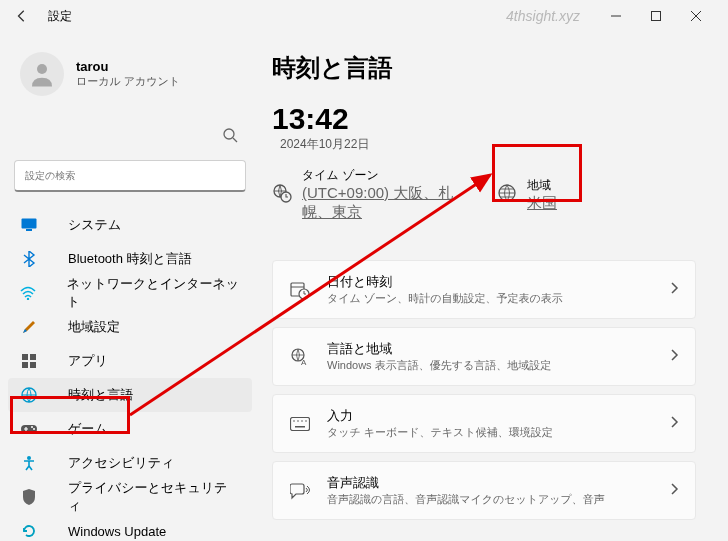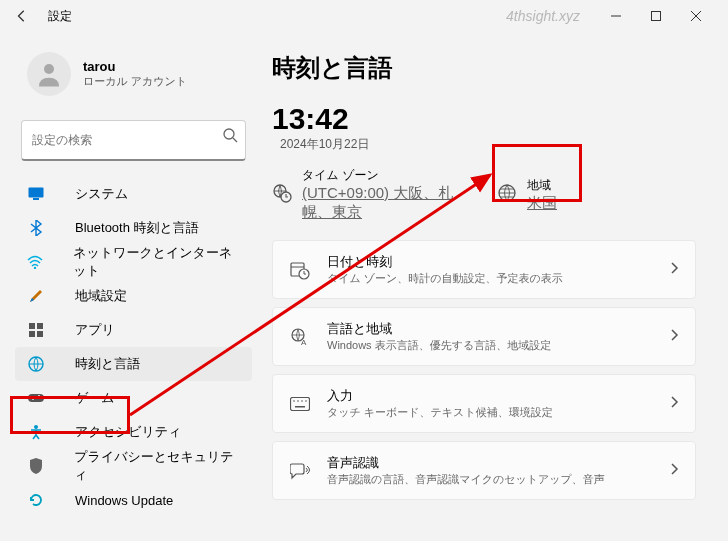--- a/index.html
+++ b/index.html
@@ -4,36 +4,36 @@
 <style>
 * { margin: 0; padding: 0; box-sizing: border-box; font-family: "Segoe UI", "Yu Gothic UI", sans-serif; }
 body { background: #f3f3f3; width: 728px; height: 541px; overflow: hidden; position: relative; }
 .titlebar { height: 32px; display: flex; align-items: center; padding: 0 12px; }
 .titlebar .back { width: 20px; height: 20px; display: flex; align-items: center; justify-content: center; cursor: pointer; }
 .titlebar .title { margin-left: 16px; font-size: 12px; }
 .titlebar .spacer { flex: 1; }
 .titlebar .watermark { color: #b8b8b8; font-size: 14px; font-style: italic; margin-right: 16px; }
 .titlebar .win-btn { width: 40px; height: 32px; display: flex; align-items: center; justify-content: center; cursor: pointer; }
 .layout { display: flex; height: calc(100% - 32px); }
-.sidebar { width: 260px; padding: 12px 8px 0 15px; overflow-y: auto; }
+.sidebar { width: 260px; padding: 12px 8px 0 8px; overflow-y: auto; }
 .user { display: flex; align-items: center; padding: 8px 12px; margin-bottom: 16px; }
 .avatar { width: 44px; height: 44px; border-radius: 50%; background: #e6e6e6; display: flex; align-items: center; justify-content: center; margin-right: 12px; }
 .user-name { font-size: 13px; font-weight: 600; }
 .user-sub { font-size: 11px; color: #555; }
 .search { position: relative; margin: 0 6px 16px 6px; }
-.search input { width: 100%; height: 41px; border: 1px solid #d0d0d0; border-bottom: 2px solid #888; background: #fff; border-radius: 4px; padding: 0 32px 0 10px; font-size: 12px; outline: none; }
+.search input { width: 100%; height: 32px; border: 1px solid #d0d0d0; border-bottom: 2px solid #888; background: #fff; border-radius: 4px; padding: 0 32px 0 10px; font-size: 10px; outline: none; margin-top: 40px; }
 .search .sicon { position: absolute; right: 8px; top: 7px; }
 .nav-item { display: flex; align-items: center; height: 34px; padding: 0 12px; border-radius: 4px; cursor: pointer; font-size: 13px; gap: 16px; }
 .nav-item.active { background: #eaeaea; }
 .nav-icon { width: 18px; height: 18px; margin-right: 14px; display: flex; align-items: center; justify-content: center; }
 .main { flex: 1; padding: 20px 32px 0 12px; overflow-y: auto; }
 .page-title { font-size: 24px; font-weight: 600; margin-bottom: 18px; }
 .clock { font-size: 30px; font-weight: 600; }
 .date { font-size: 12px; color: #555; margin-bottom: 14px; margin-left: 8px; }
-.tz-row { display: flex; gap: 26px; margin-bottom: 18px; }
+.tz-row { display: flex; gap: 26px; margin-bottom: 38px; }
 .tz-item { display: flex; align-items: center; gap: 10px; flex: 1; }
 .tz-text-1 { font-size: 12px; }
 .tz-text-2 { font-size: 15px; color: #666; text-decoration: underline; }
 .card { background: #fbfbfb; border: 1px solid #e8e8e8; border-radius: 4px; padding: 12px 16px; margin-bottom: 8px; display: flex; align-items: center; cursor: pointer; }
 .card-icon { width: 22px; margin-right: 16px; display: flex; align-items: center; justify-content: center; }
 .card-text { flex: 1; }
 .card-title { font-size: 13px; }
 .card-sub { font-size: 11px; color: #666; }
 .card-chevron { color: #555; }
 .hl-red-1 { position: absolute; border: 3px solid #e00000; left: 10px; top: 396px; width: 120px; height: 38px; pointer-events: none; }

